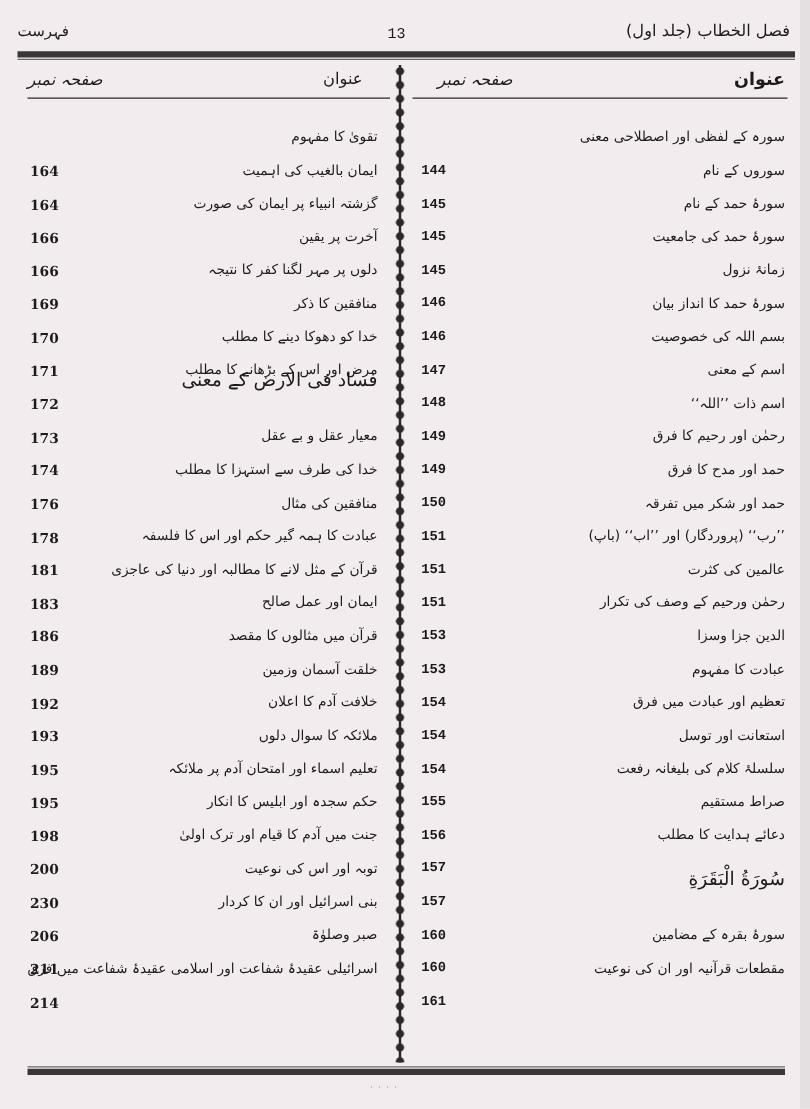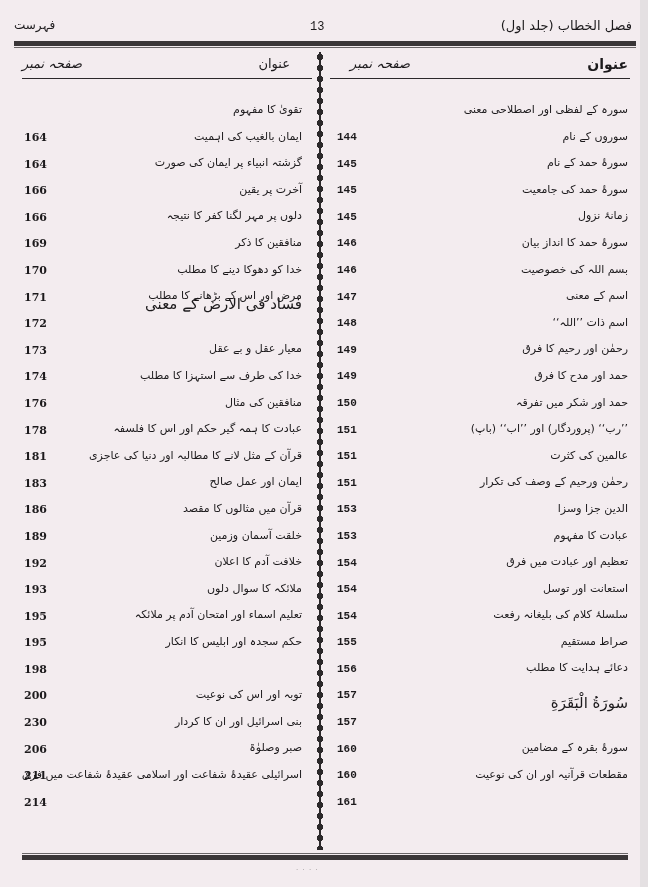--- a/index.html
+++ b/index.html
@@ -266,20 +266,21 @@
         </li>
         <li class="row">
           <span class="t">تعلیم اسماء اور امتحان آدم پر ملائکہ</span>
           <span class="p">195</span>
         </li>
         <li class="row">
           <span class="t">حکم سجدہ اور ابلیس کا انکار</span>
           <span class="p">198</span>
         </li>
         <li class="row">
+          <span class="t">جنت میں آدم کا قیام اور ترک اولیٰ</span>
           <span class="p">200</span>
         </li>
         <li class="row">
           <span class="t">توبہ اور اس کی نوعیت</span>
           <span class="p">230</span>
         </li>
         <li class="row">
           <span class="t">بنی اسرائیل اور ان کا کردار</span>
           <span class="p">206</span>
         </li>

